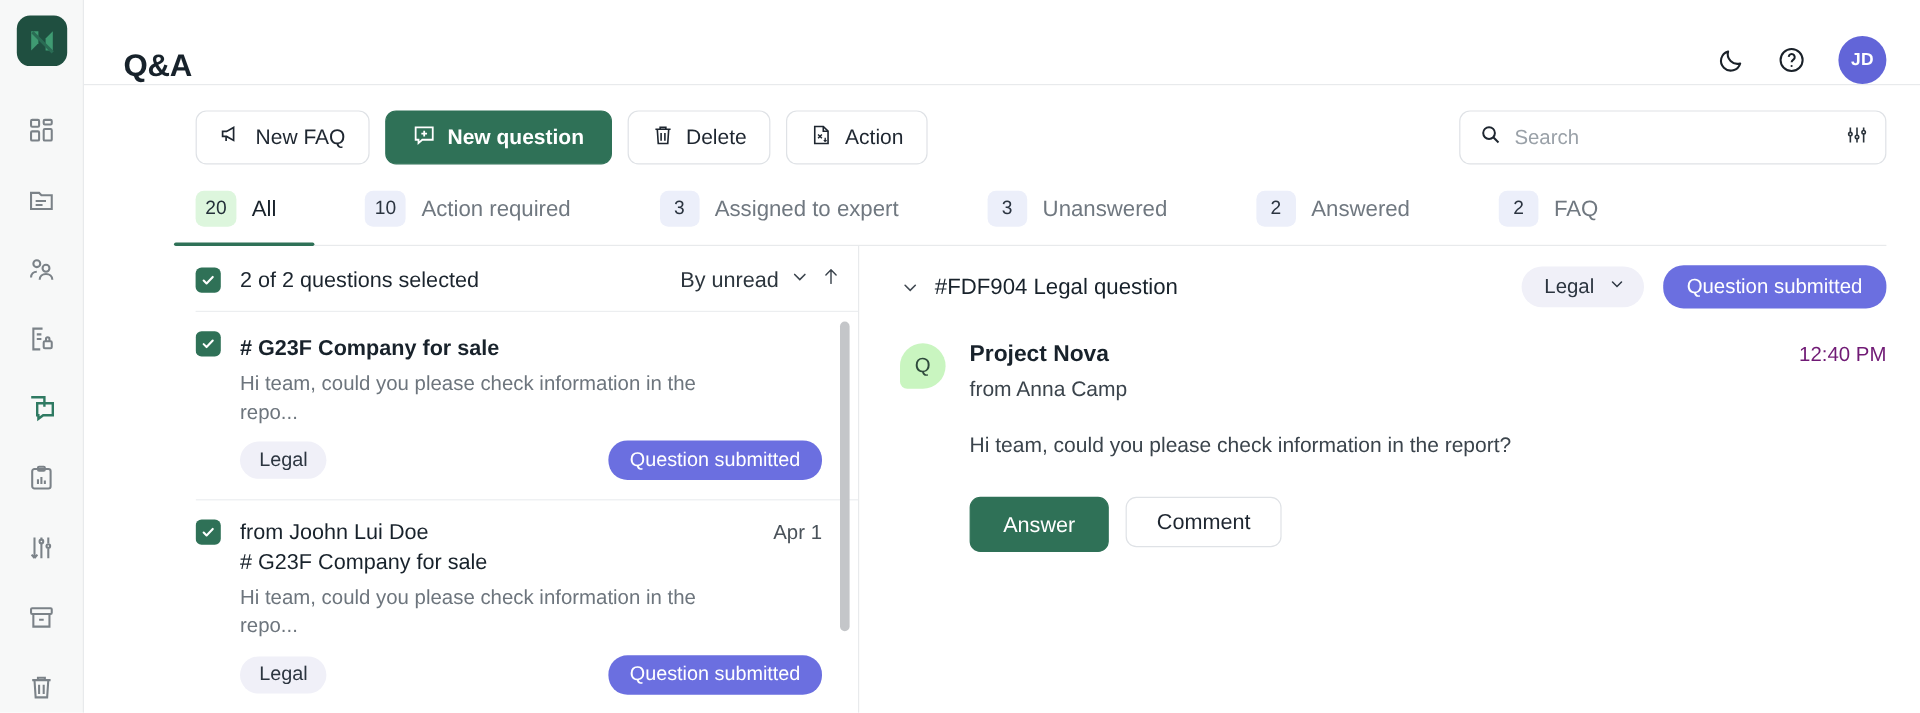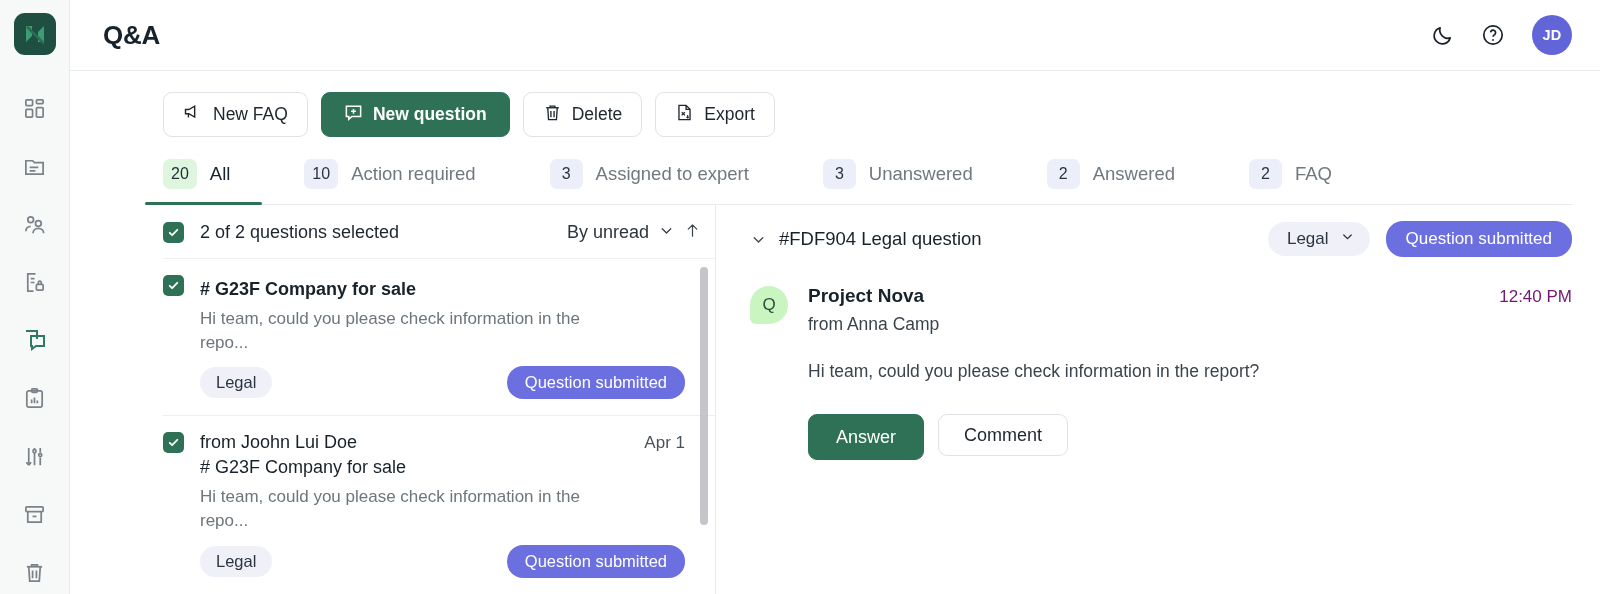--- a/index.html
+++ b/index.html
@@ -36,21 +36,21 @@
   }
   .nav-item.active { color: #2f7a62; }
   .nav-item svg { display: block; }
 
   
   .main { flex: 1; display: flex; flex-direction: column; min-width: 0; height: 594px; }
 
   .topbar {
     height: 71px; flex: 0 0 71px;
     border-bottom: 1px solid #e8eaec;
-    display: flex; align-items: center;
+    display: flex; align-items: flex-end;
     padding: 0 28px 0 33px;
     background: #fff;
   }
   .page-title {
     font-size: 26px; font-weight: 700; color: #17222b; letter-spacing: -0.3px;
   }
   .topbar-right { margin-left: auto; display: flex; align-items: center; gap: 27px; }
   .icon-btn { color: #1a2129; display: flex; align-items: center; justify-content: center; }
   .avatar-jd {
     width: 40px; height: 40px; border-radius: 50%;
@@ -361,23 +361,44 @@
 
       <button class="btn">
         <span>
           <svg width="19" height="19" viewBox="0 0 24 24" fill="none" stroke="currentColor" stroke-width="1.7">
             <path d="M5 3h9l5 5v13H5z"></path>
               <path d="M14 3v5h5"></path>
             <path d="M8.5 11.5l4 4M12.5 11.5l-4 4" stroke-width="1.5"></path>
             <path d="M16 15v4M16 19l-1.4-1.6M16 19l1.4-1.6" stroke-width="1.4"></path>
           </svg>
         </span>
-        <span>Export</span>
+        <span>Action</span>
       </button>
 
+      <div class="search-wrap">
+        <div class="search-box">
+          <span>
+            <svg width="18" height="18" viewBox="0 0 24 24" fill="none" stroke="#1e2630" stroke-width="2.2">
+              <circle cx="10.5" cy="10.5" r="6.5"></circle>
+                <path d="M15.5 15.5L21 21"></path>
+            </svg>
+          </span>
+          <input type="text" placeholder="Search" style="">
+          <span>
+            <svg width="19" height="19" viewBox="0 0 24 24" fill="none" stroke="#2b333b" stroke-width="1.7">
+              <path d="M5 20v-7M5 9V4"></path>
+                <circle cx="5" cy="11" r="1.8"></circle>
+              <path d="M12 20v-4M12 12V4"></path>
+                <circle cx="12" cy="14" r="1.8"></circle>
+              <path d="M19 20v-9M19 7V4"></path>
+                <circle cx="19" cy="9" r="1.8"></circle>
+            </svg>
+          </span>
+        </div>
+      </div>
     </div>
 
     <div class="tabs">
       <div class="tab active">
         <span class="badge">20</span>
         <span class="tab-label">All</span>
       </div>
       <div class="tab">
         <span class="badge">10</span>
         <span class="tab-label">Action required</span>

